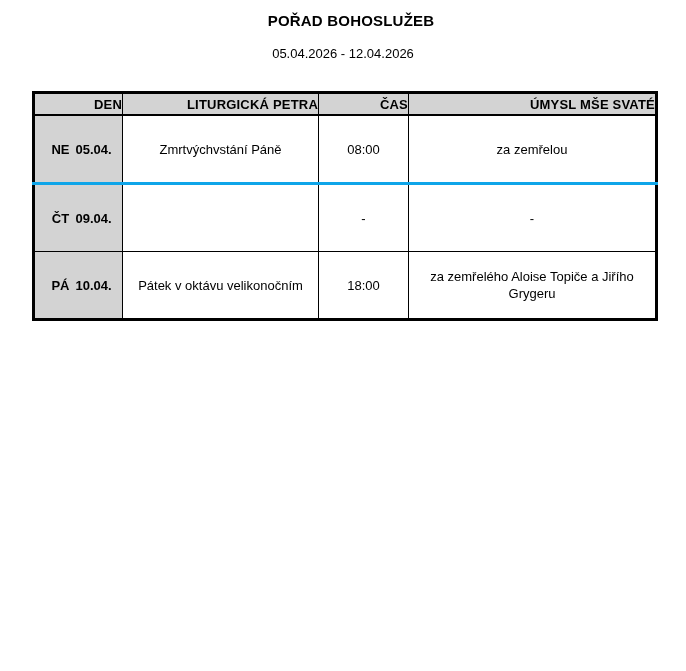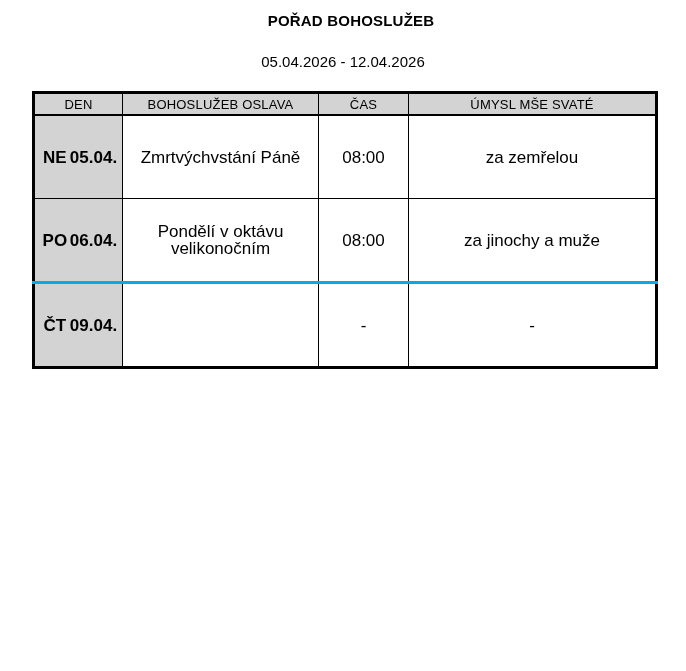--- a/index.html
+++ b/index.html
@@ -17,52 +17,52 @@
     padding-top: 10px;
   }
   .doc-title, .doc-subtitle {
     font-size: 15px;
     font-weight: bold;
     line-height: 21px;
     letter-spacing: 0.2px;
     margin-left: 16px;
   }
   .doc-daterange {
-    font-size: 15px;
+    font-size: 13px;
     line-height: 20px;
-    margin-top: 21px;
+    margin-top: 13px;
   }
   table.schedule {
     position: absolute;
     left: 32px;
     top: 91px;
     width: 623px;
     border-collapse: collapse;
     table-layout: fixed;
     border: 3px solid var(--border-color, #000);
   }
   table.schedule th {
     background: var(--shade-bg, #d3d3d3);
     border: 1px solid var(--border-color, #000);
     border-bottom-width: 2px;
     font-size: 13px;
-    font-weight: normal;
+    font-weight: bold;
     height: 18px;
     padding: 1px 0;
-    text-align: center;
+    text-align: right;
     letter-spacing: 0.2px;
   }
   table.schedule td {
     border: 1px solid var(--border-color, #000);
-    font-size: 17px;
+    font-size: 13px;
     text-align: center;
     vertical-align: middle;
     height: 66px;
     line-height: 17px;
-    padding: 8px 2px;
+    padding: 0 2px;
     overflow: hidden;
   }
   td.day-cell {
     background: var(--shade-bg, #d3d3d3);
     font-weight: bold;
     text-align: left;
     padding-left: 4px;
     white-space: nowrap;
   }
   td.day-cell .abbr {
@@ -88,38 +88,38 @@
 <table class="schedule">
   <colgroup>
     <col style="width:89px">
     <col style="width:196px">
     <col style="width:90px">
     <col style="width:248px">
   </colgroup>
   <thead>
     <tr>
       <th>DEN</th>
-      <th>BOHOSLUŽEB OSLAVA</th>
+      <th>LITURGICKÁ PETRA</th>
       <th>ČAS</th>
       <th>ÚMYSL MŠE SVATÉ</th>
     </tr>
   </thead>
   <tbody>
     <tr>
       <td class="day-cell"><span class="abbr">NE</span><span>05.04.</span></td>
       <td class="celebration-cell">Zmrtvýchvstání Páně</td>
       <td class="time-cell">08:00</td>
       <td class="intention-cell">za zemřelou</td>
     </tr>
-    <tr>
-      <td class="day-cell"><span class="abbr">PO</span><span>06.04.</span></td>
-      <td class="celebration-cell">Pondělí v oktávu velikonočním</td>
-      <td class="time-cell">08:00</td>
-      <td class="intention-cell">za jinochy a muže</td>
-    </tr>
     <tr class="pb">
       <td class="day-cell"><span class="abbr">ČT</span><span>09.04.</span></td>
       <td class="celebration-cell"></td>
       <td class="time-cell">-</td>
       <td class="intention-cell">-</td>
     </tr>
+    <tr>
+      <td class="day-cell"><span class="abbr">PÁ</span><span>10.04.</span></td>
+      <td class="celebration-cell">Pátek v oktávu velikonočním</td>
+      <td class="time-cell">18:00</td>
+      <td class="intention-cell">za zemřelého Aloise Topiče a Jiřího Grygeru</td>
+    </tr>
   </tbody>
 </table>
 
 </body></html>

